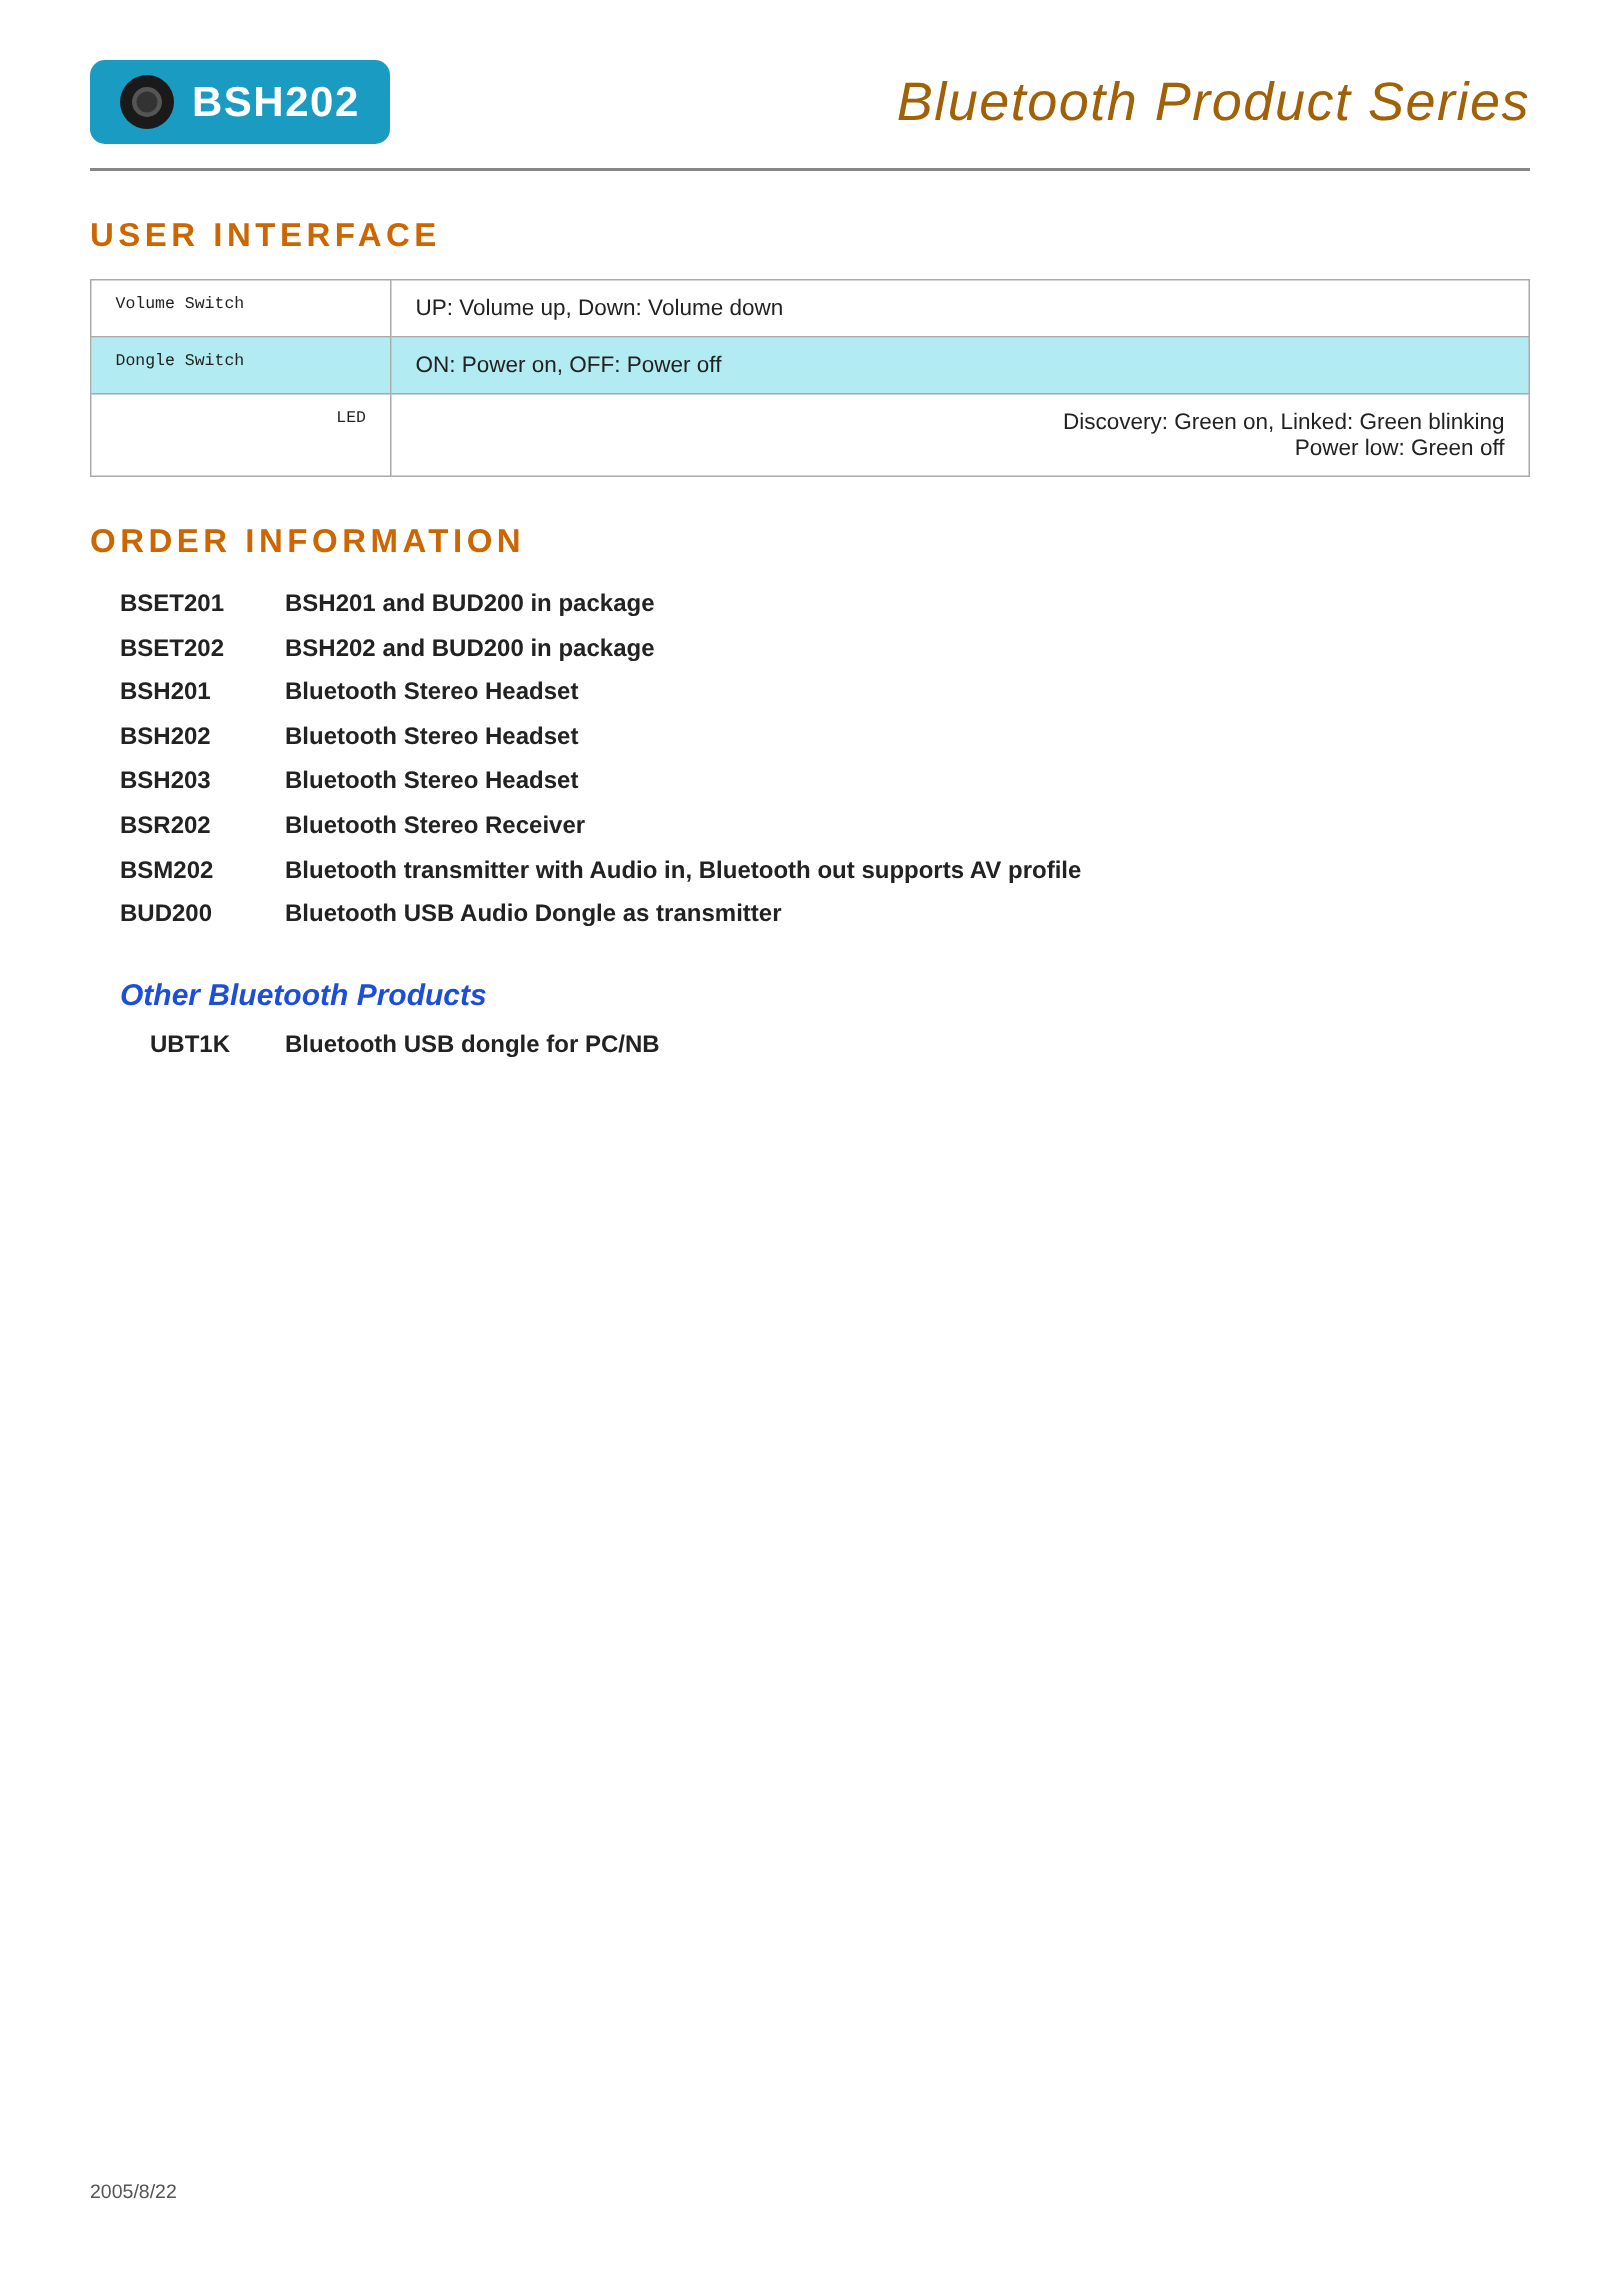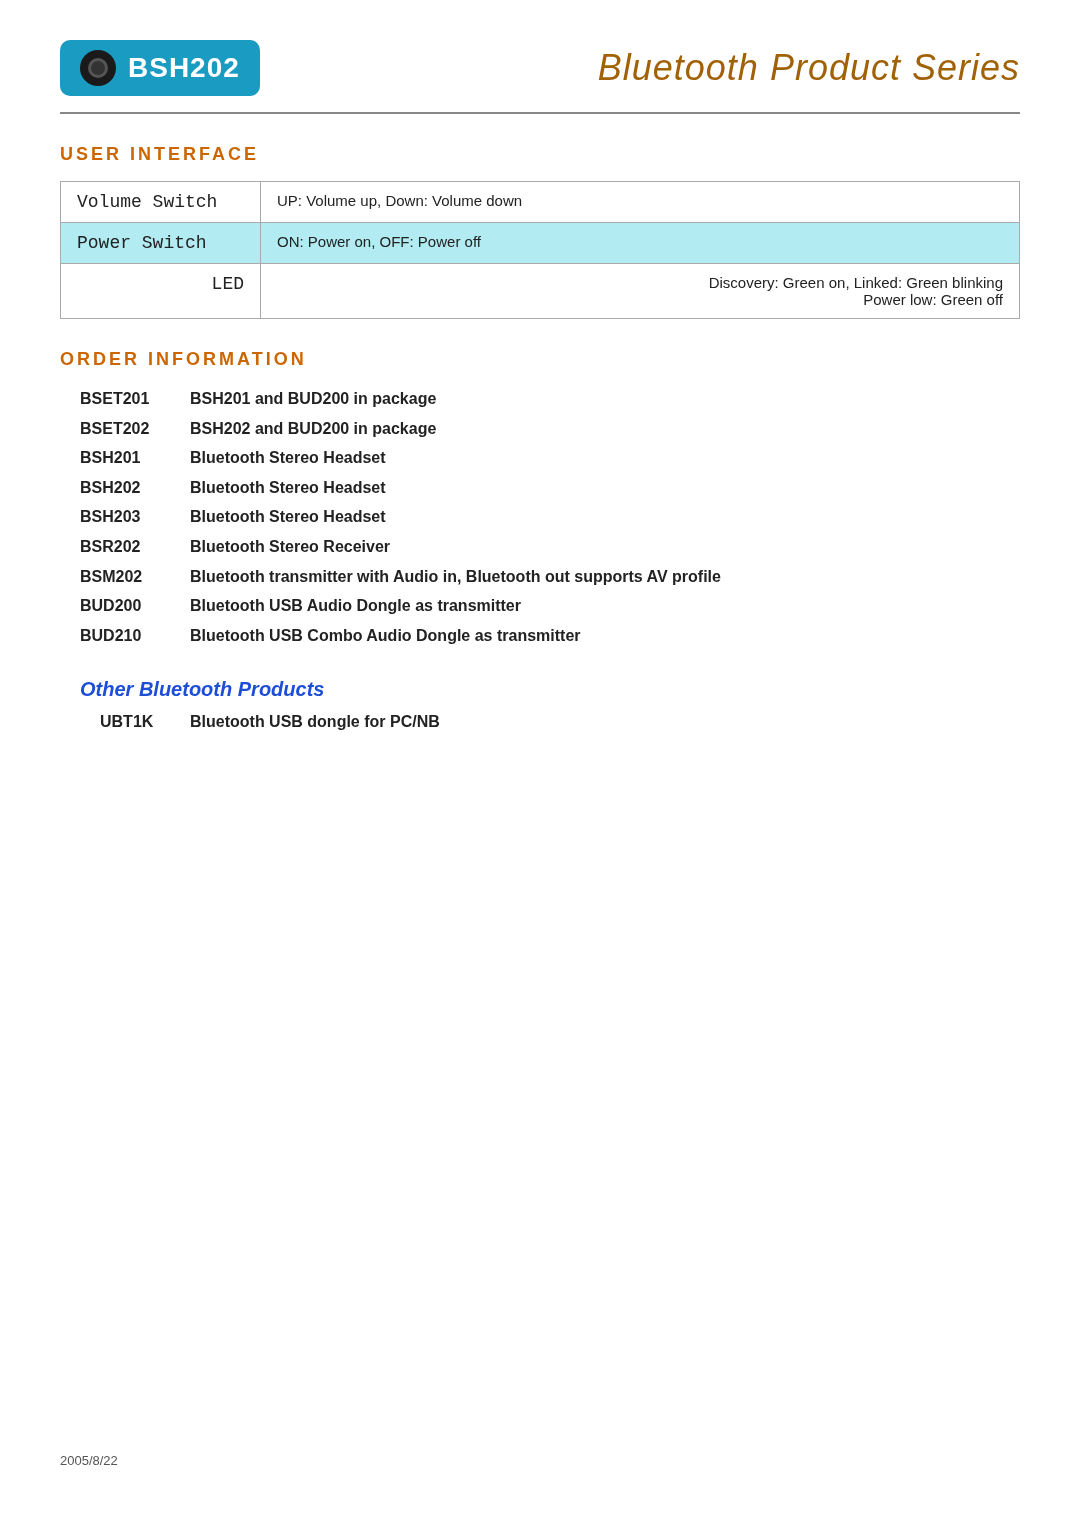--- a/index.html
+++ b/index.html
@@ -61,21 +61,21 @@
     .brand-title {
       font-size: 36px;
       color: #a16207;
       font-family: Liberation Sans, sans-serif;
       font-style: italic;
       letter-spacing: 1px;
     }
 
     
     .section-heading {
-      font-size: 18px;
+      font-size: 22px;
       font-weight: bold;
       color: #cc6600;
       letter-spacing: 3px;
       text-transform: uppercase;
       margin-bottom: 16px;
       margin-top: 30px;
     }
 
     
     .ui-table {
@@ -100,21 +100,21 @@
     }
 
     .ui-table tr:nth-child(3) td {
       background: #ffffff;
       text-align: right;
     }
 
     .ui-table td:first-child {
       width: 200px;
       font-family: 'Courier New', monospace;
-      font-size: 18px;
+      font-size: 11px;
     }
 
     
     .order-list {
       list-style: none;
       margin-bottom: 30px;
       padding-left: 20px;
     }
 
     .order-list li {
@@ -190,21 +190,21 @@
 
 <div class="section-heading">USER INTERFACE</div>
 
 <table class="ui-table">
   <tbody>
     <tr>
       <td>Volume Switch</td>
       <td>UP: Volume up, Down: Volume down</td>
     </tr>
     <tr>
-      <td>Power Switch</td>
+      <td>Dongle Switch</td>
       <td>ON: Power on, OFF: Power off</td>
     </tr>
     <tr>
       <td>LED</td>
       <td>
         Discovery: Green on, Linked: Green blinking<br>
         Power low: Green off
       </td>
     </tr>
   </tbody>
@@ -238,24 +238,20 @@
     <span class="desc">Bluetooth Stereo Receiver</span>
   </li>
   <li>
     <span class="code">BSM202</span>
     <span class="desc">Bluetooth transmitter with Audio in, Bluetooth out supports AV profile</span>
   </li>
   <li>
     <span class="code">BUD200</span>
     <span class="desc">Bluetooth USB Audio Dongle as transmitter</span>
   </li>
-  <li>
-    <span class="code">BUD210</span>
-    <span class="desc">Bluetooth USB Combo Audio Dongle as transmitter</span>
-  </li>
 </ul>
 
 <div class="other-heading">Other Bluetooth Products</div>
 
 <ul class="other-list">
   <li>
     <span class="code">UBT1K</span>
     <span class="desc">Bluetooth USB dongle for PC/NB</span>
   </li>
 </ul>

